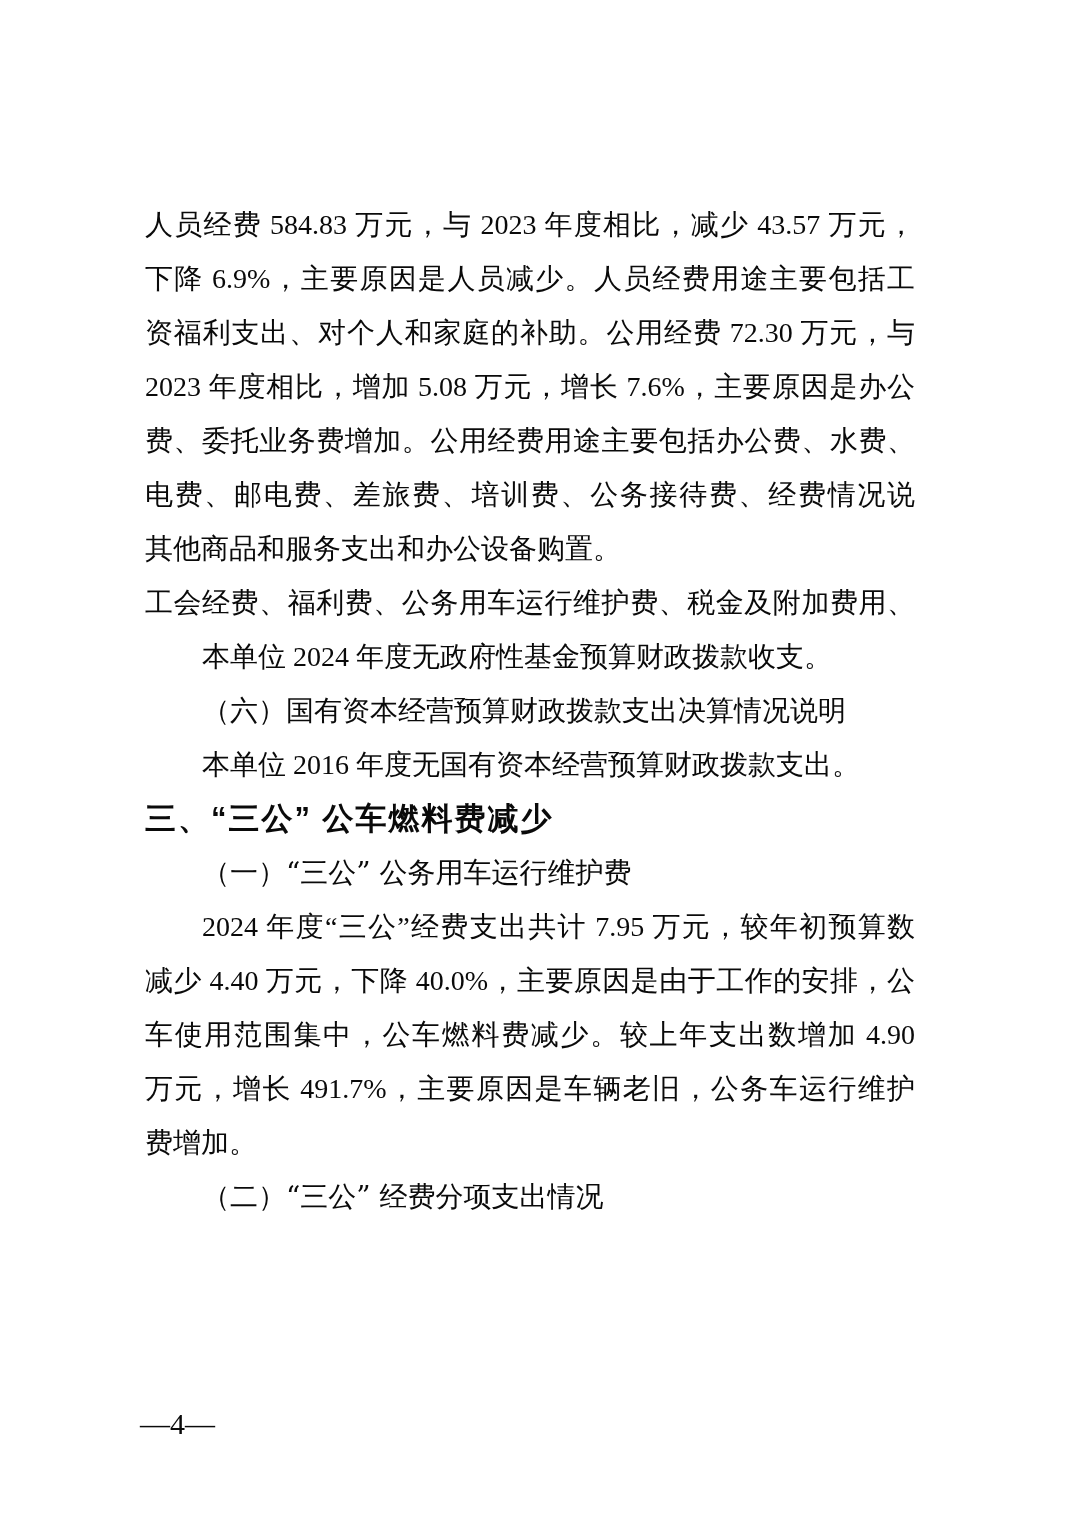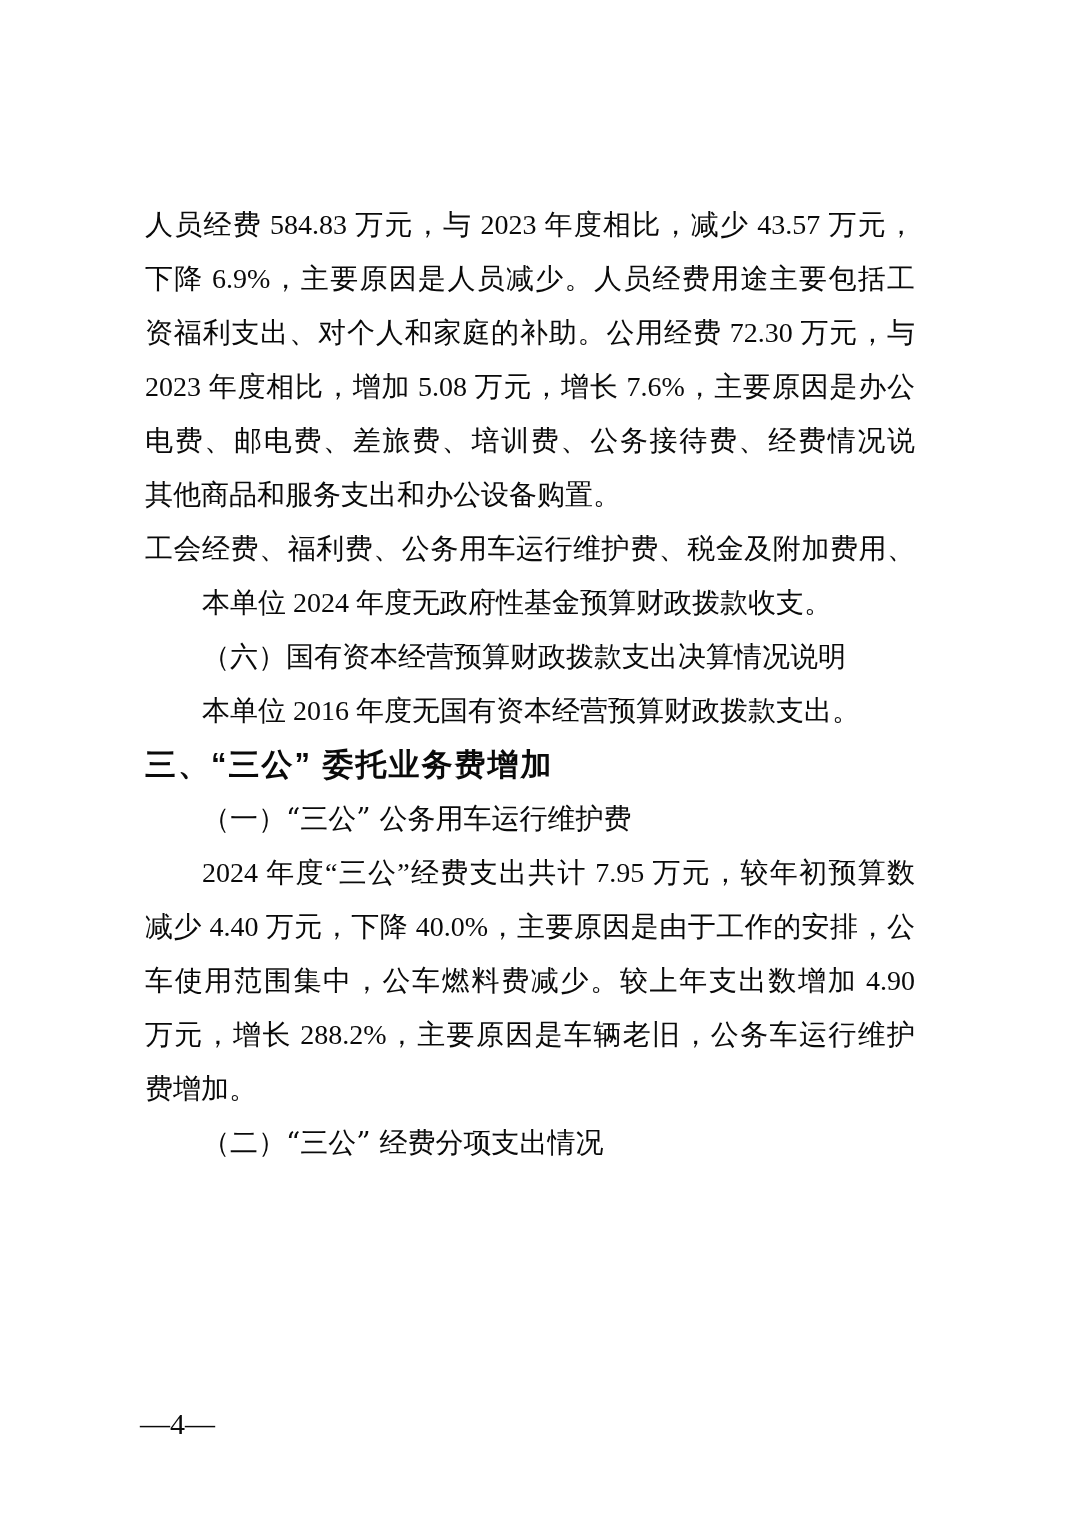--- a/index.html
+++ b/index.html
@@ -63,39 +63,40 @@
 <body>
 
 <div class="page">
 
   <div class="content">
 
     <div class="ln j">人员经费 584.83 万元，与 2023 年度相比，减少 43.57 万元，</div>
     <div class="ln j">下降 6.9%，主要原因是人员减少。人员经费用途主要包括工</div>
     <div class="ln j">资福利支出、对个人和家庭的补助。公用经费 72.30 万元，与</div>
     <div class="ln j">2023 年度相比，增加 5.08 万元，增长 7.6%，主要原因是办公</div>
+    <div class="ln j">费、委托业务费增加。公用经费用途主要包括办公费、水费、</div>
     <div class="ln j">电费、邮电费、差旅费、培训费、公务接待费、经费情况说明、</div>
     <div class="ln">其他商品和服务支出和办公设备购置。</div>
     <div class="ln j">工会经费、福利费、公务用车运行维护费、税金及附加费用、</div>
 
 
     <div class="ln ind">本单位 2024 年度无政府性基金预算财政拨款收支。</div>
 
     <div class="ln kai ind">（六）国有资本经营预算财政拨款支出决算情况说明</div>
 
     <div class="ln ind">本单位 2016 年度无国有资本经营预算财政拨款支出。</div>
 
-    <div class="ln h1">三、“三公” 委托业务费增加</div>
+    <div class="ln h1">三、“三公” 公车燃料费减少</div>
 
     <div class="ln kai ind">（一）“三公” 公务用车运行维护费</div>
 
     <div class="ln j ind">2024 年度“三公”经费支出共计 7.95 万元，较年初预算数</div>
     <div class="ln j">减少 4.40 万元，下降 40.0%，主要原因是由于工作的安排，公</div>
     <div class="ln j">车使用范围集中，公车燃料费减少。较上年支出数增加 4.90</div>
-    <div class="ln j">万元，增长 288.2%，主要原因是车辆老旧，公务车运行维护</div>
+    <div class="ln j">万元，增长 491.7%，主要原因是车辆老旧，公务车运行维护</div>
     <div class="ln">费增加。</div>
 
     <div class="ln kai ind">（二）“三公” 经费分项支出情况</div>
 
 
   </div>
 
   <div class="footer">—4—</div>
 
 </div>

